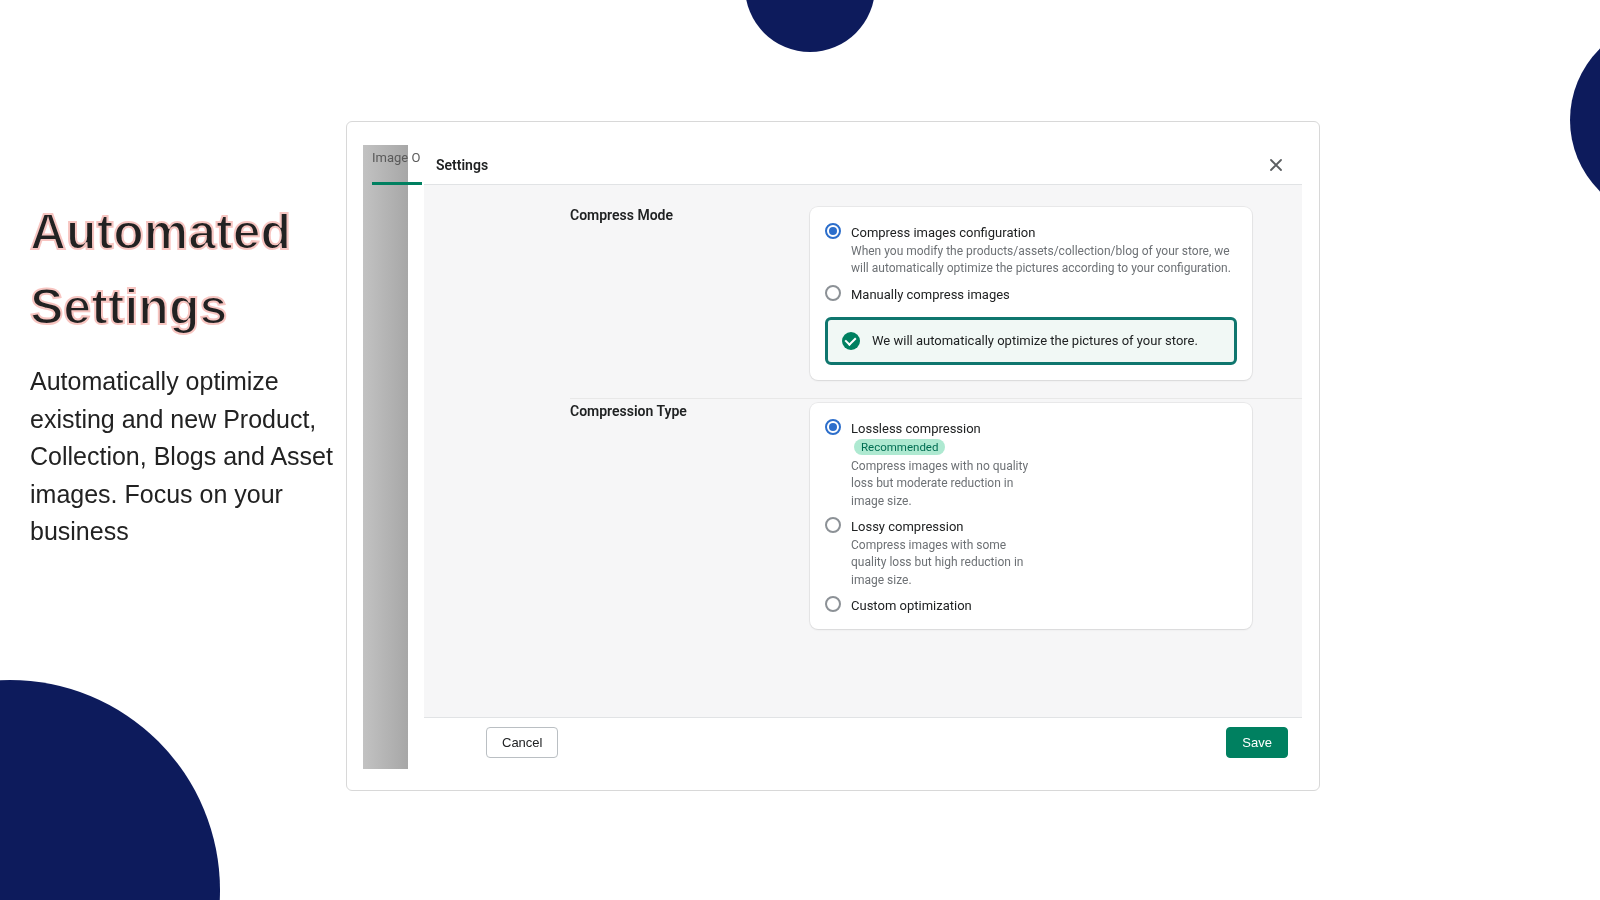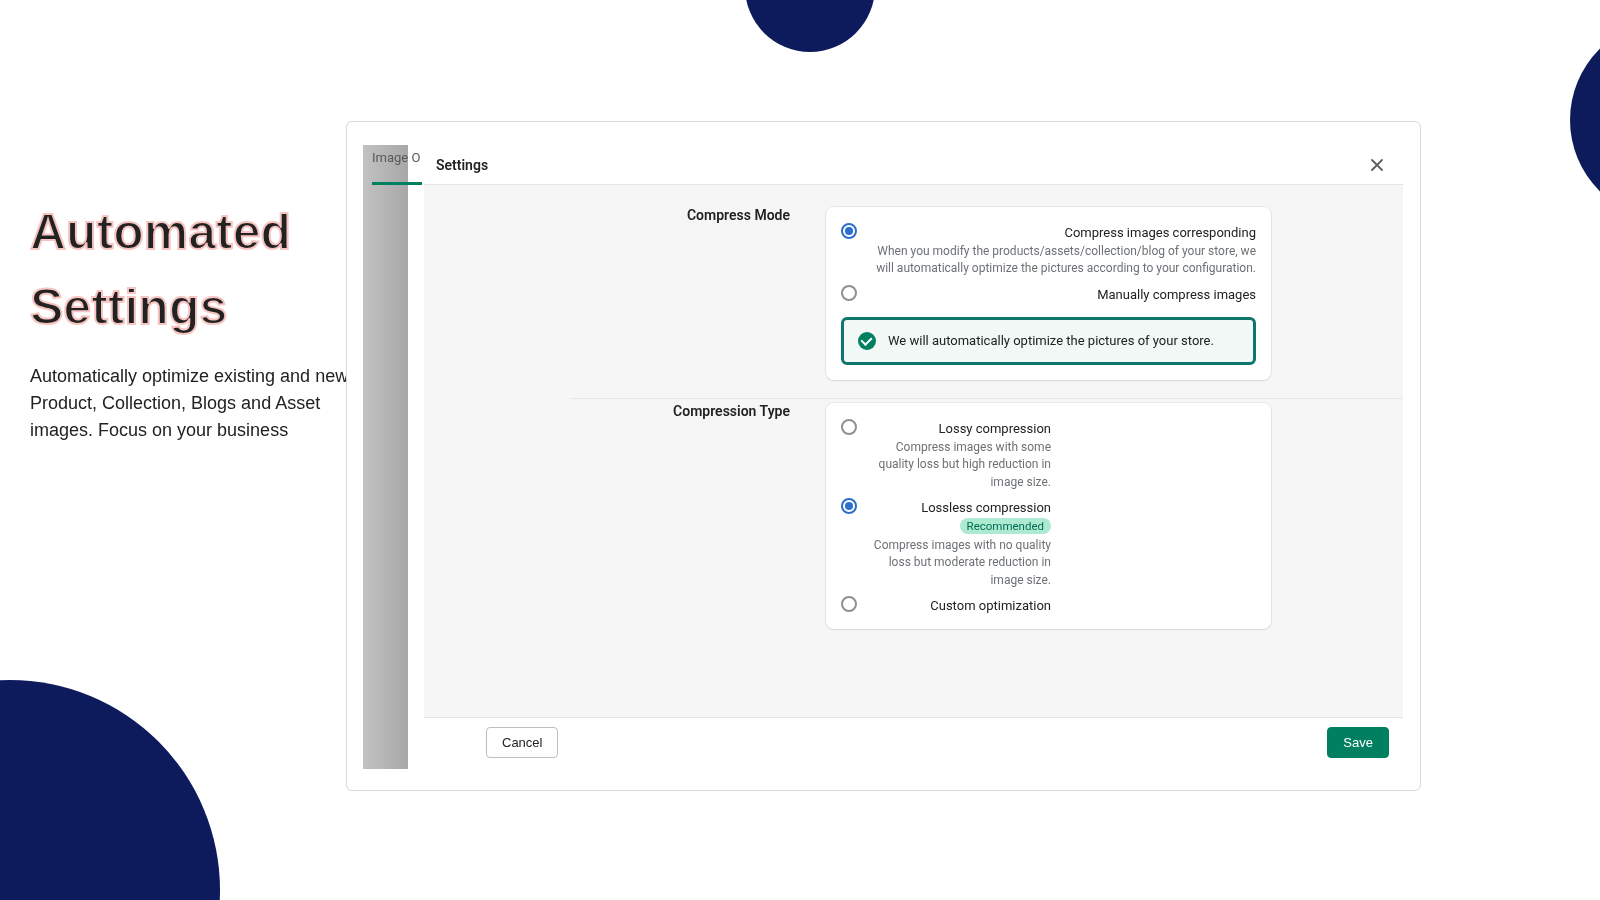--- a/index.html
+++ b/index.html
@@ -45,32 +45,32 @@
     font-family: "Century Gothic", Futura, "Avant Garde", sans-serif;
     font-size: 50px;
     font-weight: 700;
     line-height: 1.5;
     color: #222;
     -webkit-text-stroke: 2px #f7c5c1;
     text-stroke: 2px #f7c5c1;
   }
   .marketing-sub {
     font-family: "Century Gothic", Futura, "Avant Garde", sans-serif;
-    font-size: 18px;
+    font-size: 25px;
     font-weight: 500;
     line-height: 1.5;
     color: #222;
     margin-top: 18px;
   }
 
   
   .modal-frame {
     position: absolute;
     left: 346px; top: 121px;
-    width: 1075px; height: 670px;
+    width: 974px; height: 670px;
     background: #fff;
     border: 1px solid #d8d8d8;
     border-radius: 6px;
     overflow: hidden;
   }
 
   
   .sidebar-behind {
     position: absolute;
     left: 16px; top: 23px;
@@ -134,24 +134,23 @@
     padding: 22px 0 22px 0;
   }
 
   
   .modal-scroll::-webkit-scrollbar { width: 8px; }
   .modal-scroll::-webkit-scrollbar-track { background: #f0f0f0; }
   .modal-scroll::-webkit-scrollbar-thumb { background: #c1c1c1; border-radius: 4px; }
 
   .section {
     display: flex;
-    gap: 36px;
+    gap: 20px;
     padding: 0 50px 0 146px;
     margin-bottom: 18px;
-    text-align: right;
   }
   .section + .section {
     border-top: 1px solid #e8e8e8;
     padding-top: 4px;
     margin-left: 146px;
     padding-left: 0;
     padding-right: 50px;
   }
 
   .section-label {
@@ -318,21 +317,21 @@
       <div class="modal-scroll">
 
         <div class="section">
           <div class="section-label">
             <h3>Compress Mode</h3>
           </div>
           <div class="card">
             <div class="radio-item">
               <div class="radio checked"></div>
               <div class="radio-body">
-                <span class="radio-label">Compress images corresponding</span>
+                <span class="radio-label">Compress images configuration</span>
                 <div class="radio-desc">When you modify the products/assets/collection/blog of your store, we will automatically optimize the pictures according to your configuration.</div>
               </div>
             </div>
             <div class="radio-item">
               <div class="radio"></div>
               <div class="radio-body">
                 <span class="radio-label">Manually compress images</span>
               </div>
             </div>
             <div class="banner">
@@ -341,31 +340,31 @@
             </div>
           </div>
         </div>
 
         <div class="section">
           <div class="section-label">
             <h3>Compression Type</h3>
           </div>
           <div class="card" style="max-width:445px; padding-right:220px;">
             <div class="radio-item">
+              <div class="radio checked"></div>
+              <div class="radio-body">
+                <span class="radio-label">Lossless compression</span><span class="badge">Recommended</span>
+                <div class="radio-desc">Compress images with no quality loss but moderate reduction in image size.</div>
+              </div>
+            </div>
+            <div class="radio-item">
               <div class="radio"></div>
               <div class="radio-body">
                 <span class="radio-label">Lossy compression</span>
                 <div class="radio-desc">Compress images with some quality loss but high reduction in image size.</div>
-              </div>
-            </div>
-            <div class="radio-item">
-              <div class="radio checked"></div>
-              <div class="radio-body">
-                <span class="radio-label">Lossless compression</span><span class="badge">Recommended</span>
-                <div class="radio-desc">Compress images with no quality loss but moderate reduction in image size.</div>
               </div>
             </div>
             <div class="radio-item">
               <div class="radio"></div>
               <div class="radio-body">
                 <span class="radio-label">Custom optimization</span>
               </div>
             </div>
           </div>
         </div>

